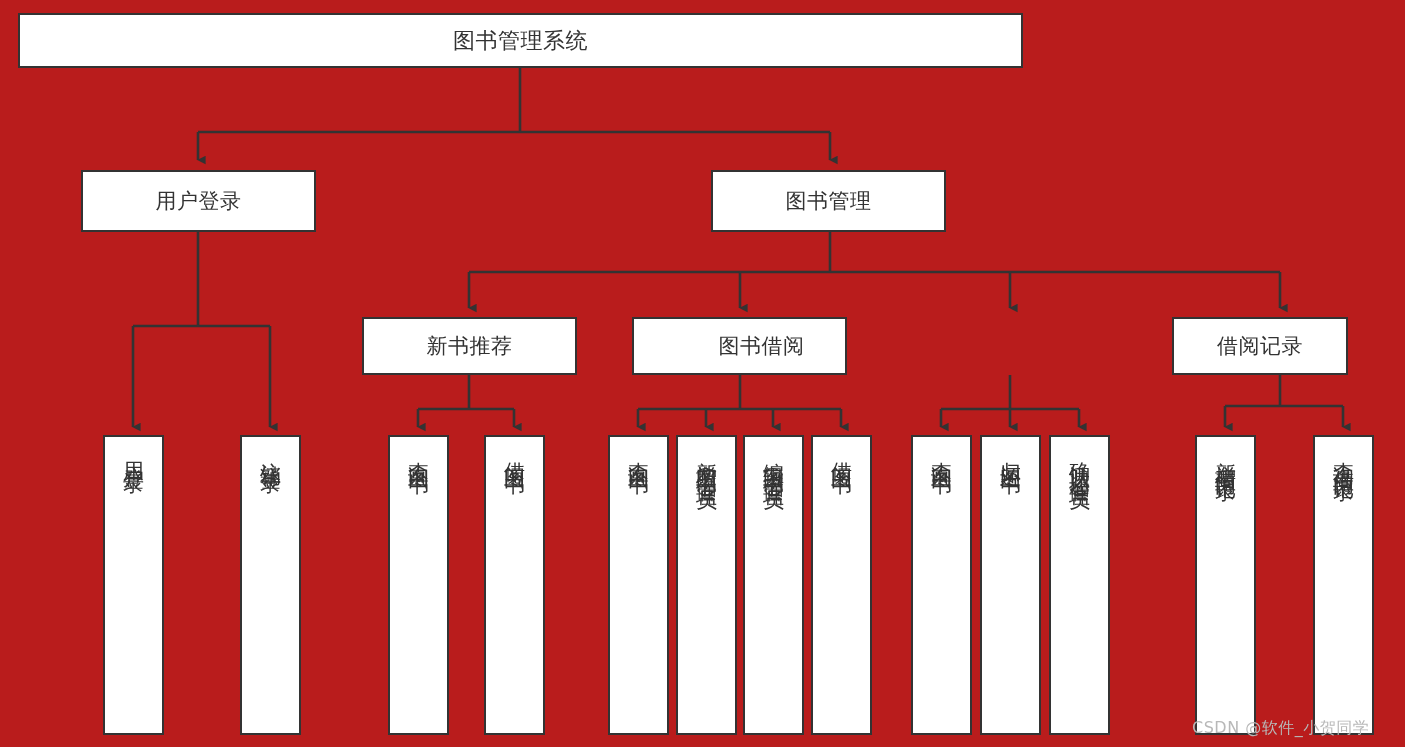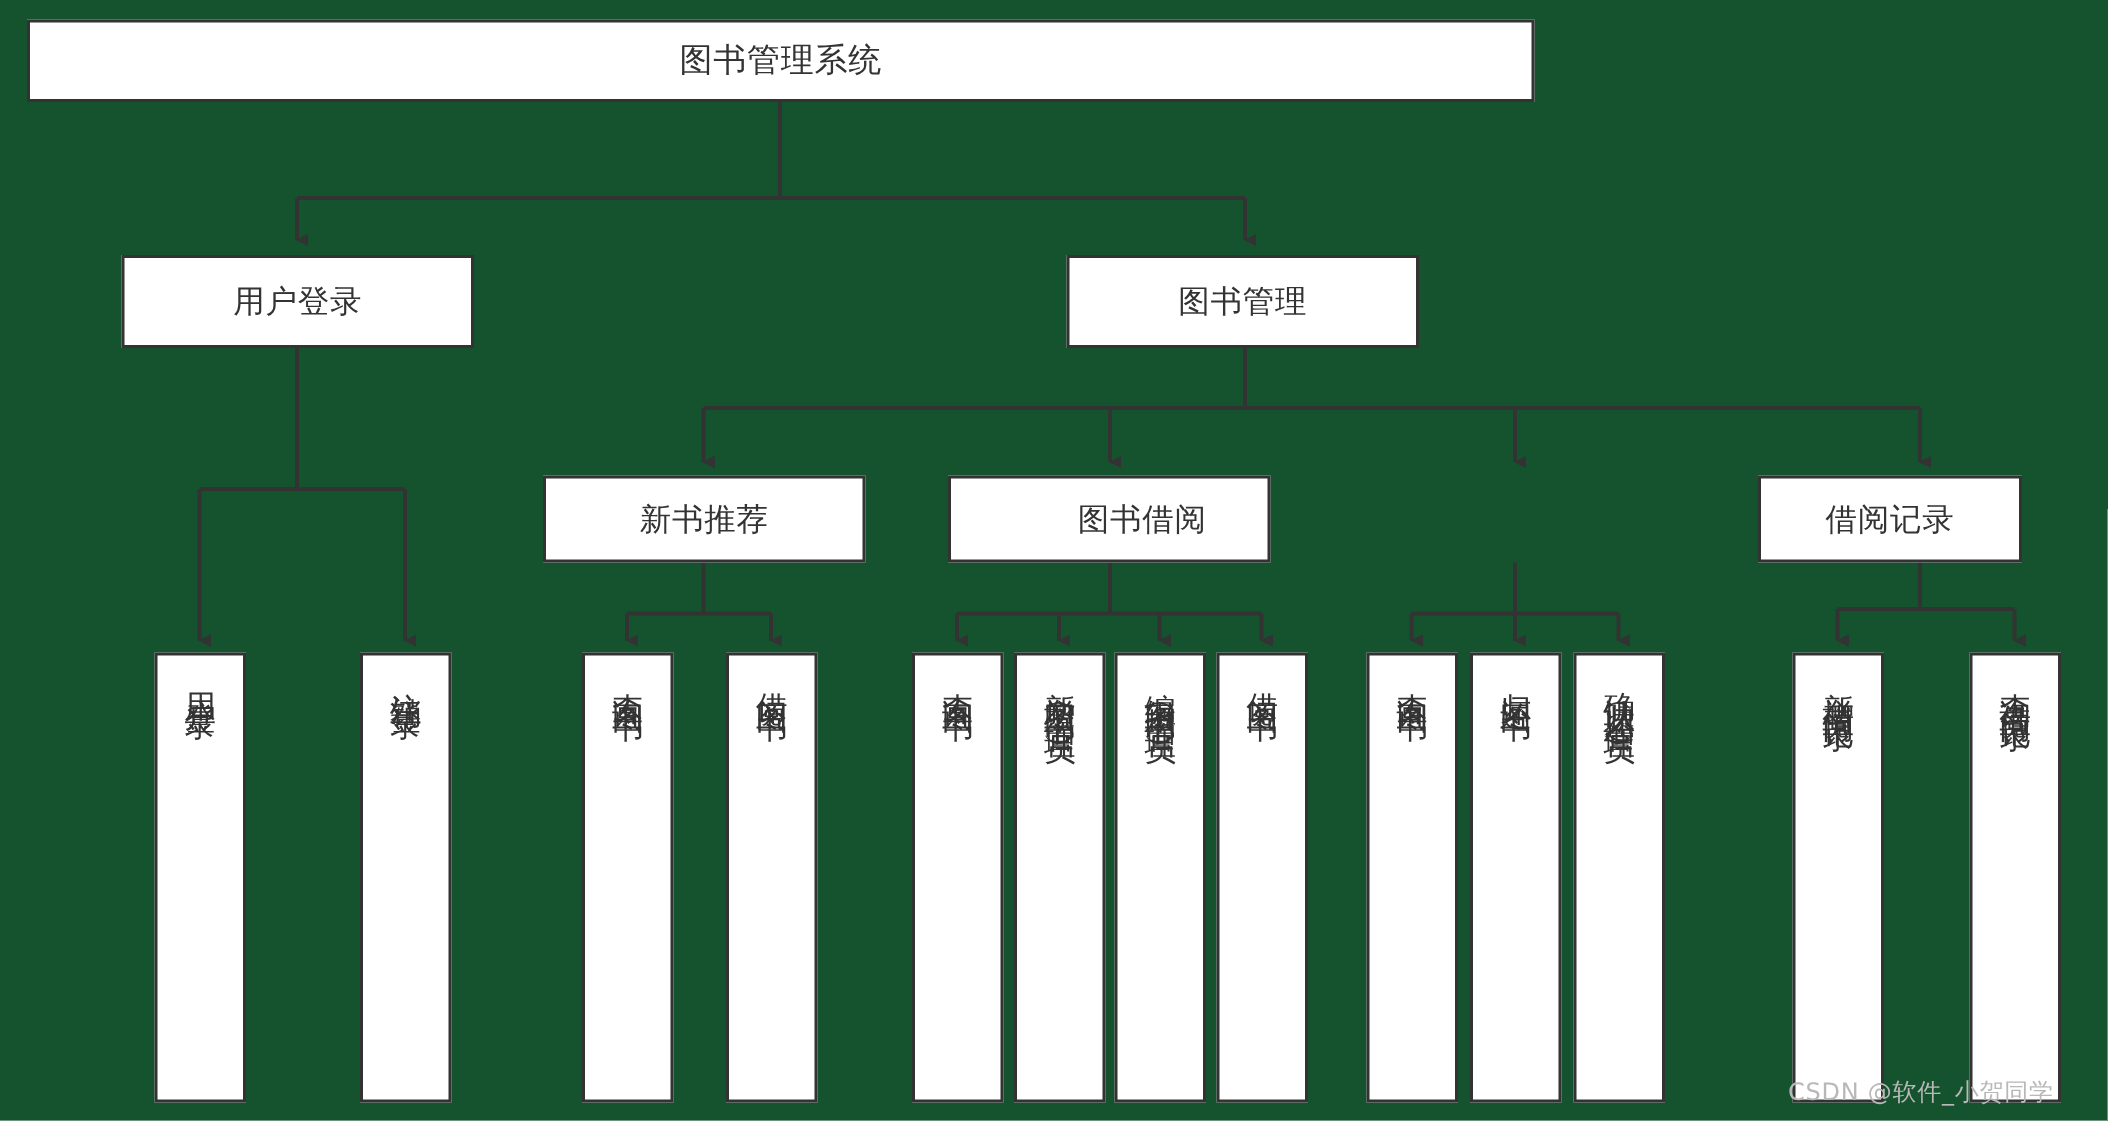--- a/index.html
+++ b/index.html
@@ -10,21 +10,21 @@
   body {
     width: 1405px;
     height: 747px;
     font-family: "DejaVu Sans", "Liberation Sans", sans-serif;
     overflow: hidden;
   }
   #diagram-root {
     position: relative;
     width: 1405px;
     height: 747px;
-    background: #14532d;
+    background: #b91c1c;
   }
   svg#connectors {
     position: absolute;
     left: 0;
     top: 0;
     width: 1405px;
     height: 747px;
   }
   .node-box {
     position: absolute;

